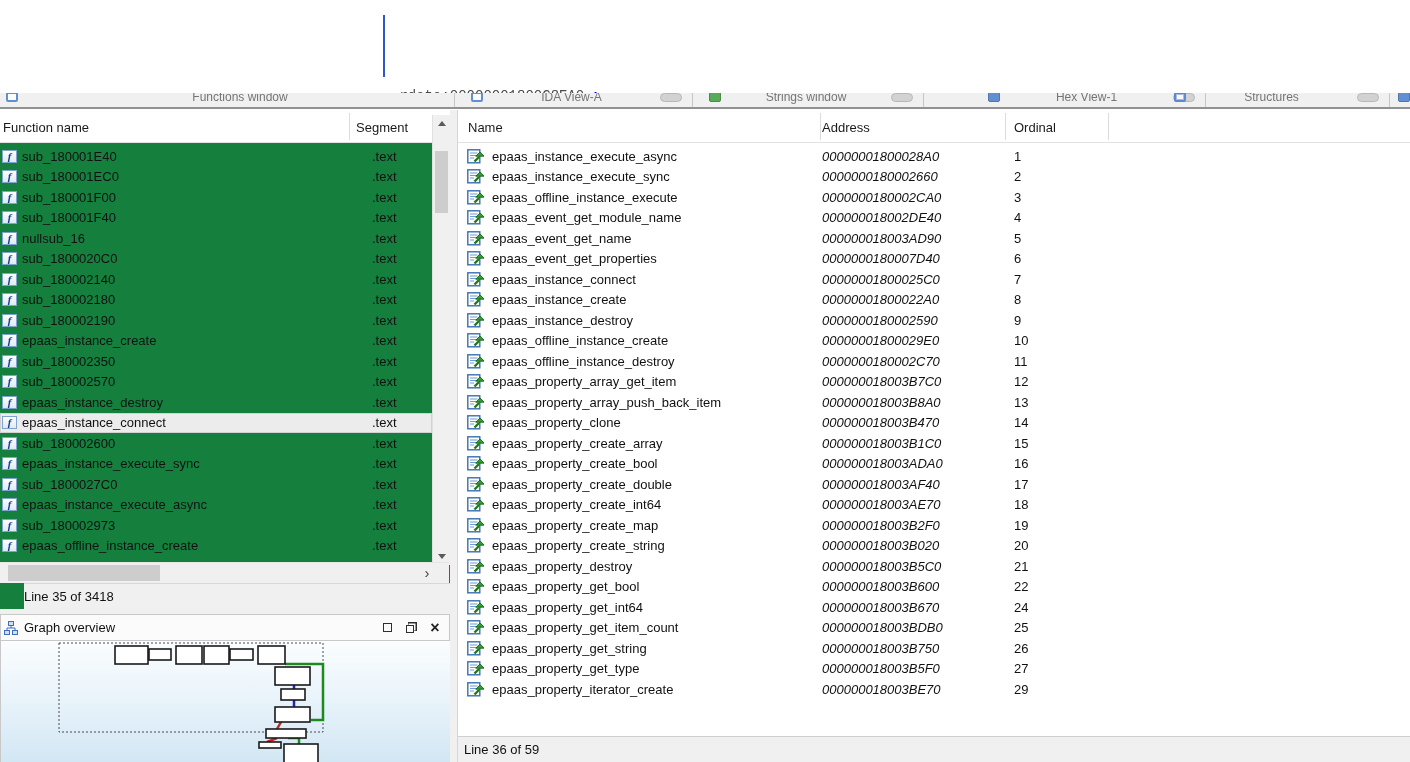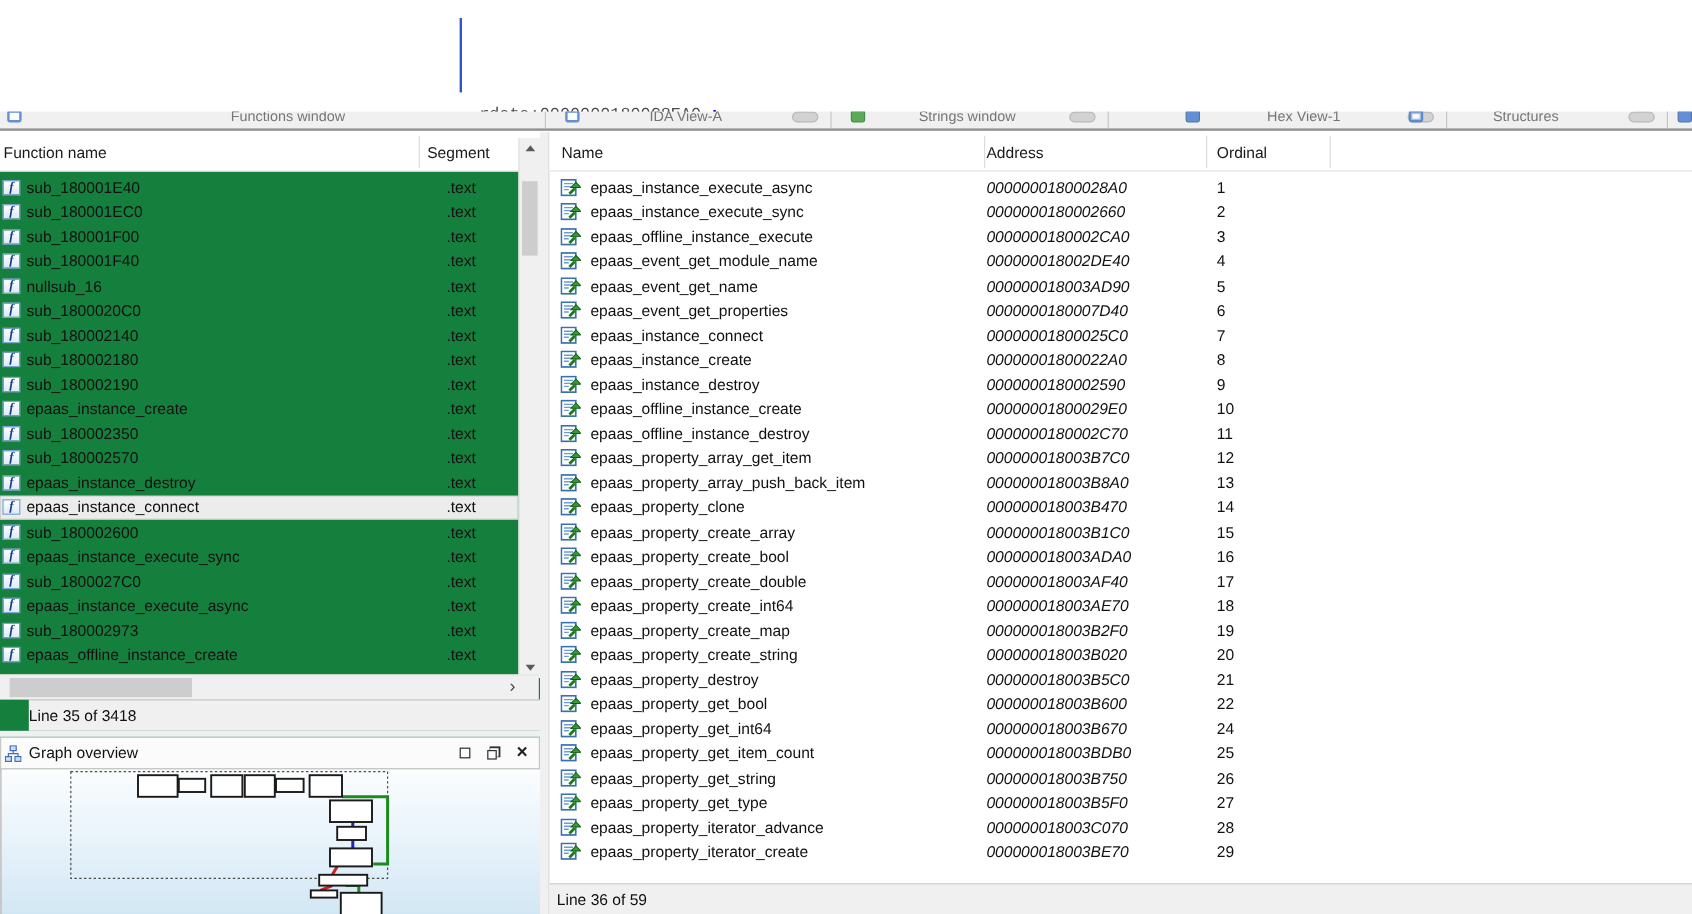--- a/index.html
+++ b/index.html
@@ -681,31 +681,20 @@
             <rect x="0.8" y="0.8" width="12" height="13" fill="#ffffff" stroke="#3a6fb0" stroke-width="1.4"></rect>
             <path d="M3 4 H10.5 M3 6.5 H10.5 M3 9 H7" stroke="#6f9bd2" stroke-width="1.2"></path>
             <path d="M7.5 12.5 L12 8" stroke="#1c7a1c" stroke-width="2.4"></path>
             <polygon points="10,4.2 16,4.2 16,10.2" fill="#2da02d" stroke="#145c14" stroke-width="0.8" transform="rotate(-45 13 7.2)"></polygon>
           </svg>
           <span class="e-name">epaas_property_get_type</span>
           <span class="e-addr">000000018003B5F0</span>
           <span class="e-ord">27</span>
         </div>
 
-        <div class="lrow">
-          <svg class="e-icon" width="17" height="15" viewBox="0 0 17 15">
-            <rect x="0.8" y="0.8" width="12" height="13" fill="#ffffff" stroke="#3a6fb0" stroke-width="1.4"></rect>
-            <path d="M3 4 H10.5 M3 6.5 H10.5 M3 9 H7" stroke="#6f9bd2" stroke-width="1.2"></path>
-            <path d="M7.5 12.5 L12 8" stroke="#1c7a1c" stroke-width="2.4"></path>
-            <polygon points="10,4.2 16,4.2 16,10.2" fill="#2da02d" stroke="#145c14" stroke-width="0.8" transform="rotate(-45 13 7.2)"></polygon>
-          </svg>
-          <span class="e-name">epaas_property_iterator_advance</span>
-          <span class="e-addr">000000018003C070</span>
-          <span class="e-ord">28</span>
-        </div>
 
         <div class="lrow">
           <svg class="e-icon" width="17" height="15" viewBox="0 0 17 15">
             <rect x="0.8" y="0.8" width="12" height="13" fill="#ffffff" stroke="#3a6fb0" stroke-width="1.4"></rect>
             <path d="M3 4 H10.5 M3 6.5 H10.5 M3 9 H7" stroke="#6f9bd2" stroke-width="1.2"></path>
             <path d="M7.5 12.5 L12 8" stroke="#1c7a1c" stroke-width="2.4"></path>
             <polygon points="10,4.2 16,4.2 16,10.2" fill="#2da02d" stroke="#145c14" stroke-width="0.8" transform="rotate(-45 13 7.2)"></polygon>
           </svg>
           <span class="e-name">epaas_property_iterator_create</span>
           <span class="e-addr">000000018003BE70</span>

